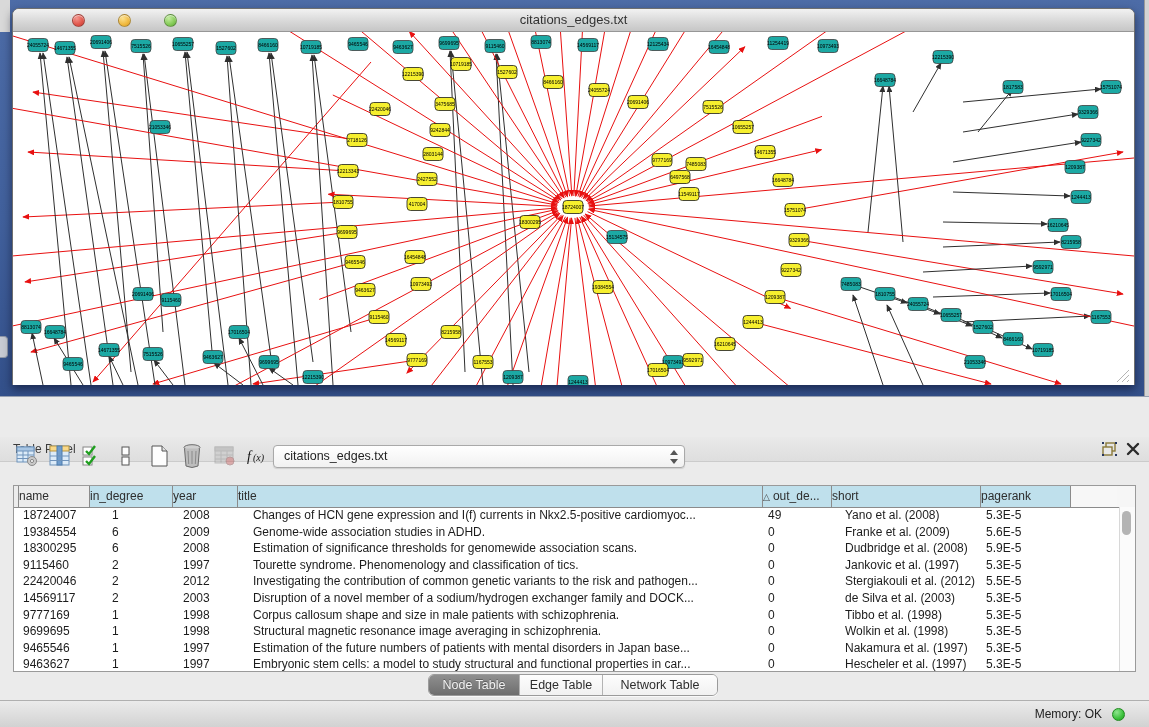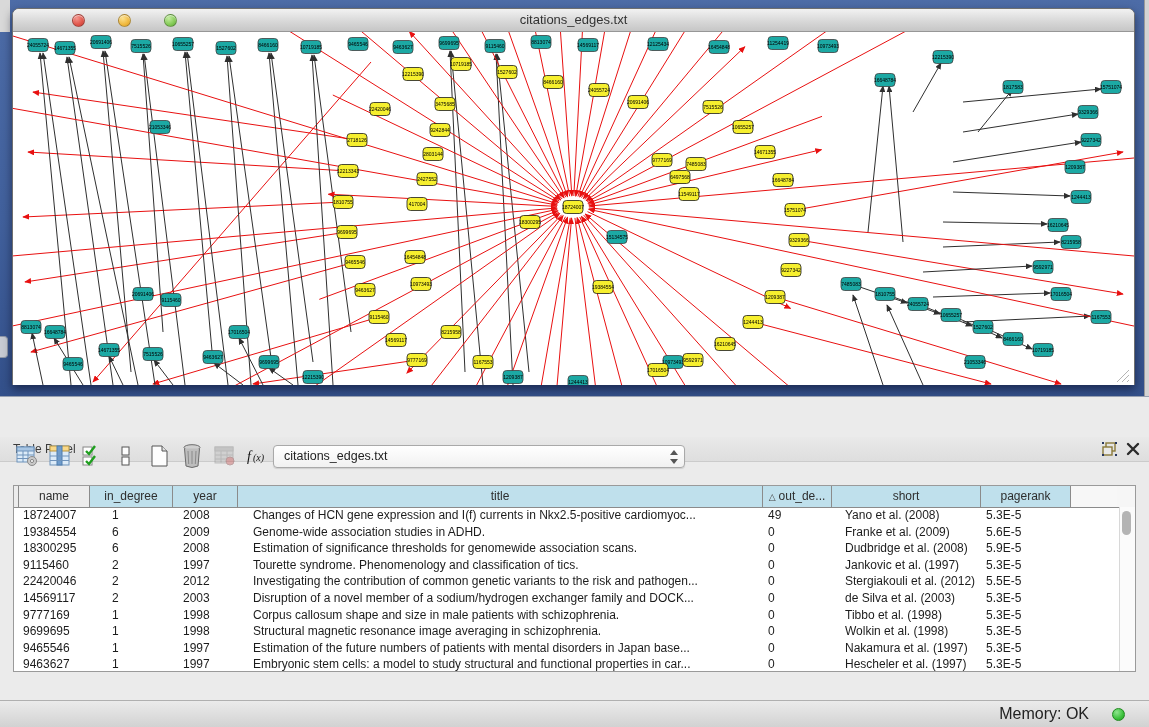--- a/index.html
+++ b/index.html
@@ -36,37 +36,37 @@
   .tb-icons{position:absolute;left:14px;top:0;display:flex;gap:7px;}
   .tb-btn{width:26px;height:30px;display:flex;align-items:center;justify-content:center;cursor:pointer;}
   .combo{position:absolute;left:273px;top:4px;width:412px;height:23px;background:linear-gradient(180deg,#ffffff,#f1f1f1);
          border:1px solid #a9a9a9;border-radius:4px;box-sizing:border-box;box-shadow:0 1px 1px rgba(0,0,0,.12);cursor:pointer;}
   .combo .val{font-size:12.5px;color:#222;line-height:21px;padding-left:10px;display:block;white-space:nowrap;overflow:hidden;width:380px;}
   .combo .steppers{position:absolute;right:6px;top:4px;width:9px;height:14px;}
   .combo .steppers:before{content:"";position:absolute;left:1px;top:0;border-left:4px solid transparent;border-right:4px solid transparent;border-bottom:5px solid #555;}
   .combo .steppers:after{content:"";position:absolute;left:1px;bottom:0;border-left:4px solid transparent;border-right:4px solid transparent;border-top:5px solid #555;}
   .grid{position:absolute;left:13px;top:88px;width:1123px;height:187px;background:#fff;border:1px solid #9a9a9a;box-sizing:border-box;overflow:hidden;}
   .hdr{position:absolute;left:0;top:0;height:21px;white-space:nowrap;width:100%;border-bottom:1px solid #8b8b8b;background:#f6f6f6;}
-  .hcell{display:inline-block;height:21px;line-height:21px;text-align:center;font-size:12px;color:#2e2e2e;
+  .hcell{display:inline-block;height:21px;line-height:21px;text-align:left;font-size:12px;color:#2e2e2e;
          border-right:1px solid #8b8b8b;background:#bfe0ec;box-sizing:border-box;vertical-align:top;overflow:hidden;}
   .hcell.gray{background:#ececec;}
   .hcell .sort{font-size:9px;color:#444;margin-right:3px;}
   .rows{position:absolute;left:0;top:21px;width:1106px;}
   .trow{height:16.6px;line-height:16.6px;white-space:nowrap;font-size:12px;color:#1c1c1c;cursor:default;}
   .tcell{display:inline-block;height:16.6px;box-sizing:border-box;overflow:hidden;white-space:nowrap;vertical-align:top;}
   .vscroll{position:absolute;right:0;top:21px;bottom:0;width:15px;background:#fbfbfb;border-left:1px solid #d8d8d8;}
   .vthumb{position:absolute;left:2px;top:4px;width:9px;height:24px;background:#b4b4b4;border-radius:5px;}
   .tabsrow{position:absolute;left:428px;top:277px;height:20px;display:flex;border:1px solid #9b9b9b;border-radius:6px;overflow:hidden;background:#fbfbfb;box-shadow:0 1px 0 rgba(255,255,255,.7);}
   .seg{font-size:12.5px;color:#2e2e2e;line-height:20px;text-align:center;cursor:pointer;background:linear-gradient(180deg,#fdfdfd,#f1f1f1);}
   .seg + .seg{border-left:1px solid #b3b3b3;}
   .seg.active{background:linear-gradient(180deg,#8f8f8f,#6e6e6e);color:#f2f2f2;text-shadow:0 -1px 0 rgba(0,0,0,.3);}
   
   .statusbar{position:absolute;left:0;top:700px;width:1149px;height:27px;
              background:linear-gradient(180deg,#ebebeb,#d2d2d2);border-top:1px solid #b0b0b0;box-sizing:border-box;}
-  .mem-label{position:absolute;right:60px;top:0;line-height:26px;font-size:16px;color:#222;}
+  .mem-label{position:absolute;right:47px;top:0;line-height:26px;font-size:12px;color:#222;}
   .mem-dot{position:absolute;right:24px;top:7px;width:13px;height:13px;border-radius:50%;
            background:radial-gradient(circle at 35% 30%,#8fe58f,#3cc13c 60%,#259a25);border:1px solid #1f8a1f;box-sizing:border-box;}
 </style>
 </head>
 <body>
 
 <div class="stage">
 
   <div class="desktop">
     <div class="corner-gray"></div>
@@ -694,19 +694,24 @@
           <div class="trow"><span class="tcell" style="width: 5px;"></span><span class="tcell" style="width: 71px; padding-left: 4px;">9777169</span><span class="tcell" style="width: 83px; padding-left: 22px;">1</span><span class="tcell" style="width: 65px; padding-left: 10px;">1998</span><span class="tcell" style="width: 525px; padding-left: 15px;">Corpus callosum shape and size in male patients with schizophrenia.</span><span class="tcell" style="width: 69px; padding-left: 5px;">0</span><span class="tcell" style="width: 149px; padding-left: 13px;">Tibbo et al. (1998)</span><span class="tcell" style="width: 90px; padding-left: 5px;">5.3E-5</span></div>
           <div class="trow"><span class="tcell" style="width: 5px;"></span><span class="tcell" style="width: 71px; padding-left: 4px;">9699695</span><span class="tcell" style="width: 83px; padding-left: 22px;">1</span><span class="tcell" style="width: 65px; padding-left: 10px;">1998</span><span class="tcell" style="width: 525px; padding-left: 15px;">Structural magnetic resonance image averaging in schizophrenia.</span><span class="tcell" style="width: 69px; padding-left: 5px;">0</span><span class="tcell" style="width: 149px; padding-left: 13px;">Wolkin et al. (1998)</span><span class="tcell" style="width: 90px; padding-left: 5px;">5.3E-5</span></div>
           <div class="trow"><span class="tcell" style="width: 5px;"></span><span class="tcell" style="width: 71px; padding-left: 4px;">9465546</span><span class="tcell" style="width: 83px; padding-left: 22px;">1</span><span class="tcell" style="width: 65px; padding-left: 10px;">1997</span><span class="tcell" style="width: 525px; padding-left: 15px;">Estimation of the future numbers of patients with mental disorders in Japan base...</span><span class="tcell" style="width: 69px; padding-left: 5px;">0</span><span class="tcell" style="width: 149px; padding-left: 13px;">Nakamura et al. (1997)</span><span class="tcell" style="width: 90px; padding-left: 5px;">5.3E-5</span></div>
           <div class="trow"><span class="tcell" style="width: 5px;"></span><span class="tcell" style="width: 71px; padding-left: 4px;">9463627</span><span class="tcell" style="width: 83px; padding-left: 22px;">1</span><span class="tcell" style="width: 65px; padding-left: 10px;">1997</span><span class="tcell" style="width: 525px; padding-left: 15px;">Embryonic stem cells: a model to study structural and functional properties in car...</span><span class="tcell" style="width: 69px; padding-left: 5px;">0</span><span class="tcell" style="width: 149px; padding-left: 13px;">Hescheler et al. (1997)</span><span class="tcell" style="width: 90px; padding-left: 5px;">5.3E-5</span></div>
         </div>
       <div class="vscroll">
         <div class="vthumb"></div>
       </div>
     </div>
 
+    <div class="tabsrow" id="tabsrow">
+        <div class="seg active" style="width: 90px;">Node Table</div>
+        <div class="seg" style="width: 82px;">Edge Table</div>
+        <div class="seg" style="width: 114px;">Network Table</div>
+      </div>
   </div>
 
   <div class="statusbar">
     <span class="mem-label">Memory: OK</span>
     <span class="mem-dot"></span>
   </div>
 </div>
 
 </body></html>

